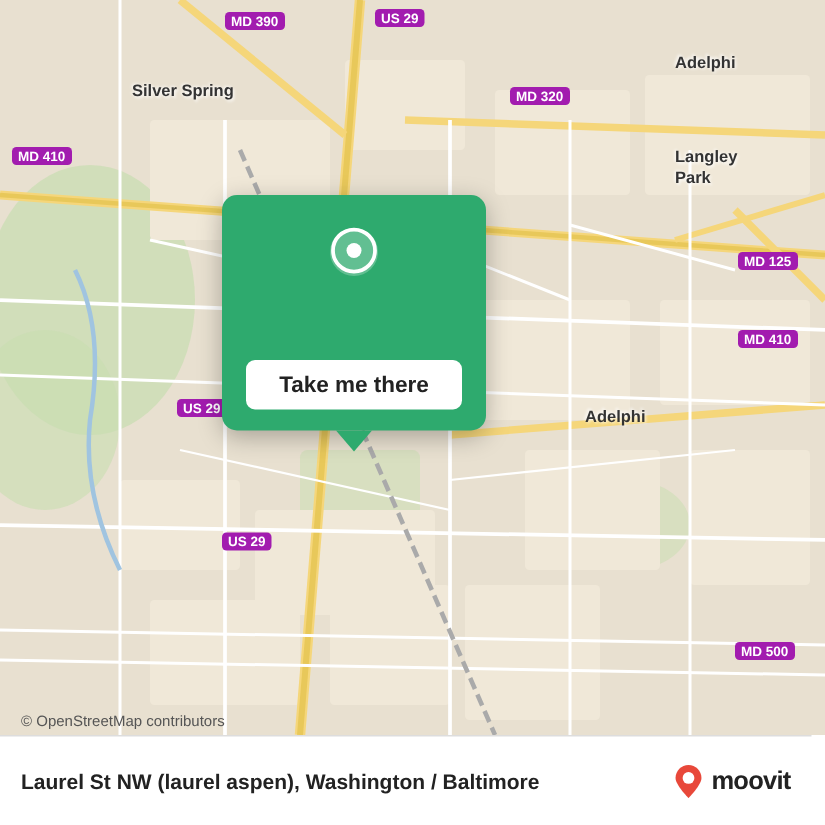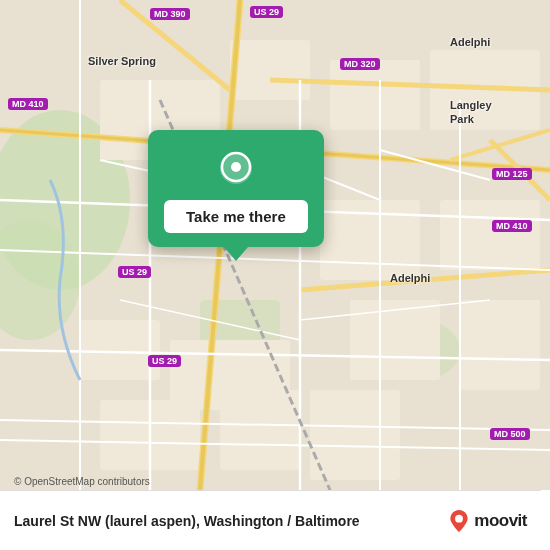--- a/index.html
+++ b/index.html
@@ -60,21 +60,22 @@
     .popup-btn {
       background: white;
       color: #222;
       border: none;
       border-radius: 6px;
       padding: 8px 22px;
       font-size: 15px;
       font-weight: 600;
       cursor: pointer;
       width: 100%;
-      text-align: left;
+      text-align: center;
+      margin-top: 40px;
     }
 
     
     .popup-card::after {
       content: '';
       position: absolute;
       bottom: -14px;
       left: 50%;
       transform: translateX(-50%);
       border-left: 12px solid transparent;

